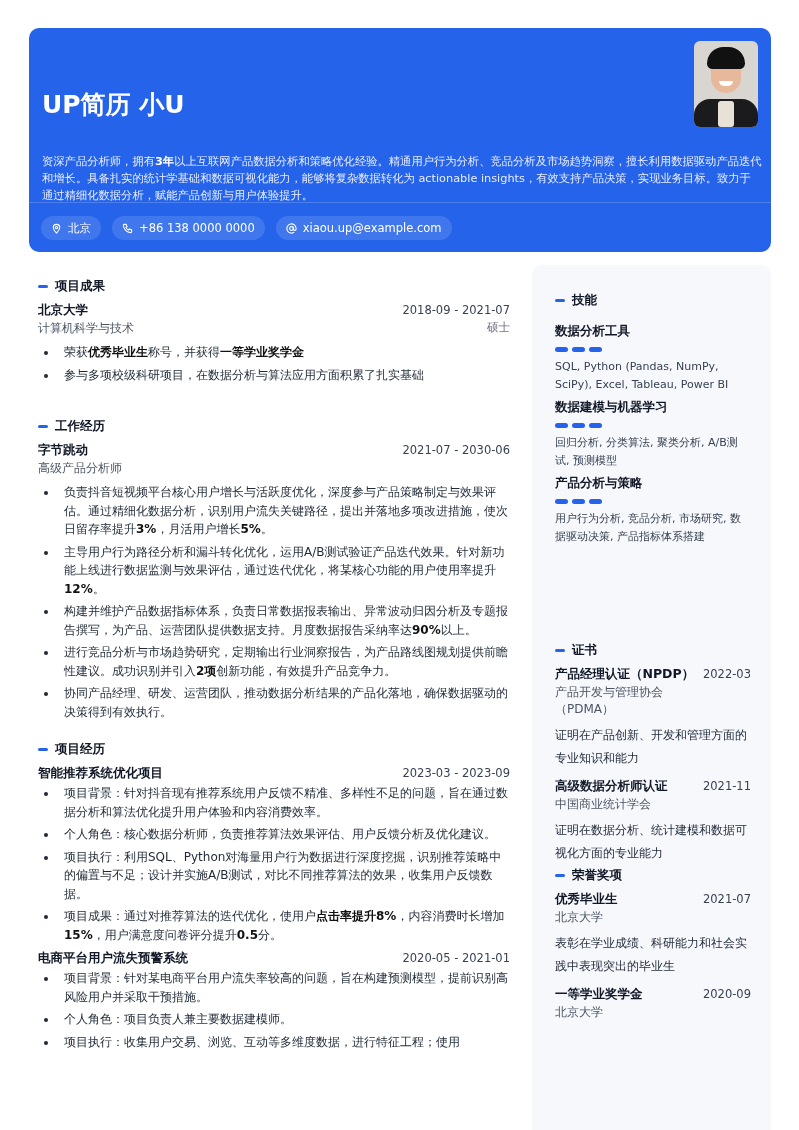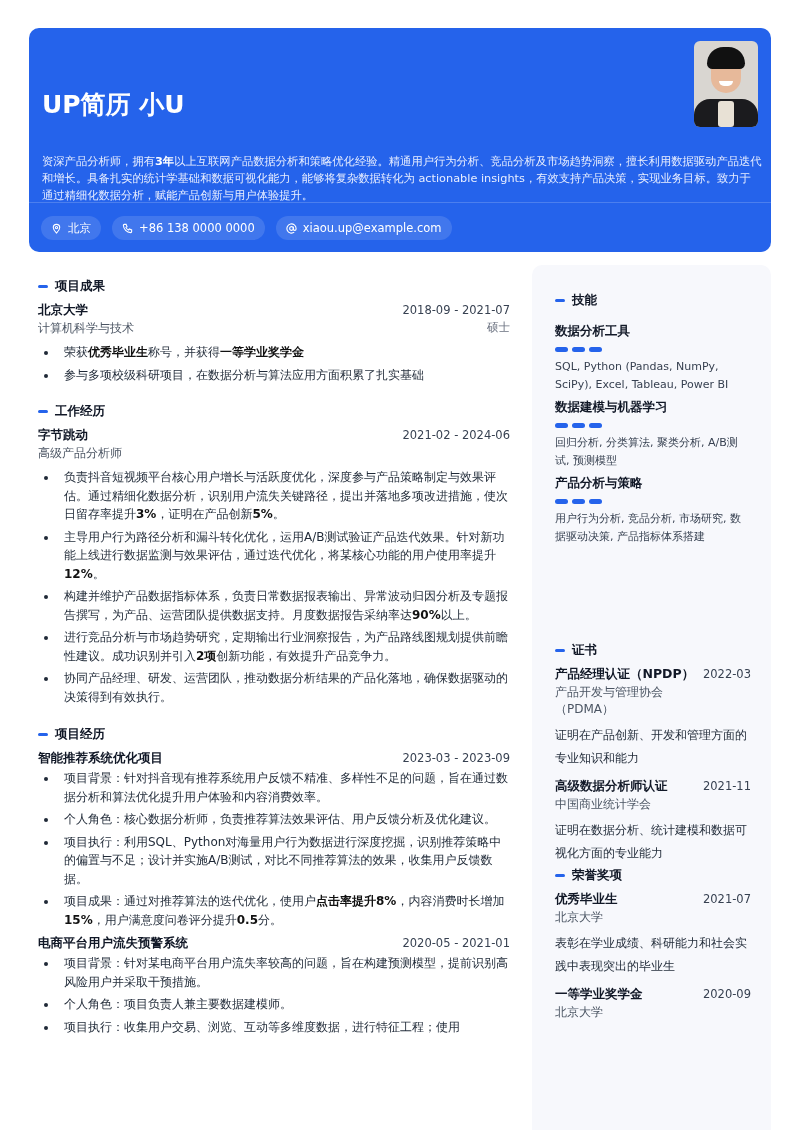--- a/index.html
+++ b/index.html
@@ -118,34 +118,34 @@
     <div class="entry-sub">
       <span>计算机科学与技术</span>
       <span class="right">硕士</span>
     </div>
     <ul class="bullets">
         <li><span>荣获</span><b>优秀毕业生</b><span>称号，并获得</span><b>一等学业奖学金</b></li>
         <li><span>参与多项校级科研项目，在数据分析与算法应用方面积累了扎实基础</span></li>
       </ul>
   </section>
 
-  <section style="margin-top:18px">
+  <section style="margin-top:33px">
     <div class="sec-title">
         <span class="bar"></span>
         <span>工作经历</span>
       </div>
     <div class="entry-head" style="margin-top:7px">
       <span class="entry-title">字节跳动</span>
-      <span class="entry-date">2021-02 - 2024-06</span>
+      <span class="entry-date">2021-07 - 2030-06</span>
     </div>
     <div class="entry-sub">
       <span>高级产品分析师</span>
     </div>
     <ul class="bullets">
-        <li><span>负责抖音短视频平台核心用户增长与活跃度优化，深度参与产品策略制定与效果评估。通过精细化数据分析，识别用户流失关键路径，提出并落地多项改进措施，使次日留存率提升</span><b>3%</b><span>，证明在产品创新</span><b>5%</b><span>。</span></li>
+        <li><span>负责抖音短视频平台核心用户增长与活跃度优化，深度参与产品策略制定与效果评估。通过精细化数据分析，识别用户流失关键路径，提出并落地多项改进措施，使次日留存率提升</span><b>3%</b><span>，月活用户增长</span><b>5%</b><span>。</span></li>
         <li><span>主导用户行为路径分析和漏斗转化优化，运用A/B测试验证产品迭代效果。针对新功能上线进行数据监测与效果评估，通过迭代优化，将某核心功能的用户使用率提升</span><b>12%</b><span>。</span></li>
         <li><span>构建并维护产品数据指标体系，负责日常数据报表输出、异常波动归因分析及专题报告撰写，为产品、运营团队提供数据支持。月度数据报告采纳率达</span><b>90%</b><span>以上。</span></li>
         <li><span>进行竞品分析与市场趋势研究，定期输出行业洞察报告，为产品路线图规划提供前瞻性建议。成功识别并引入</span><b>2项</b><span>创新功能，有效提升产品竞争力。</span></li>
         <li><span>协同产品经理、研发、运营团队，推动数据分析结果的产品化落地，确保数据驱动的决策得到有效执行。</span></li>
       </ul>
   </section>
 
   <section style="margin-top:19px">
     <div class="sec-title">
         <span class="bar"></span>

